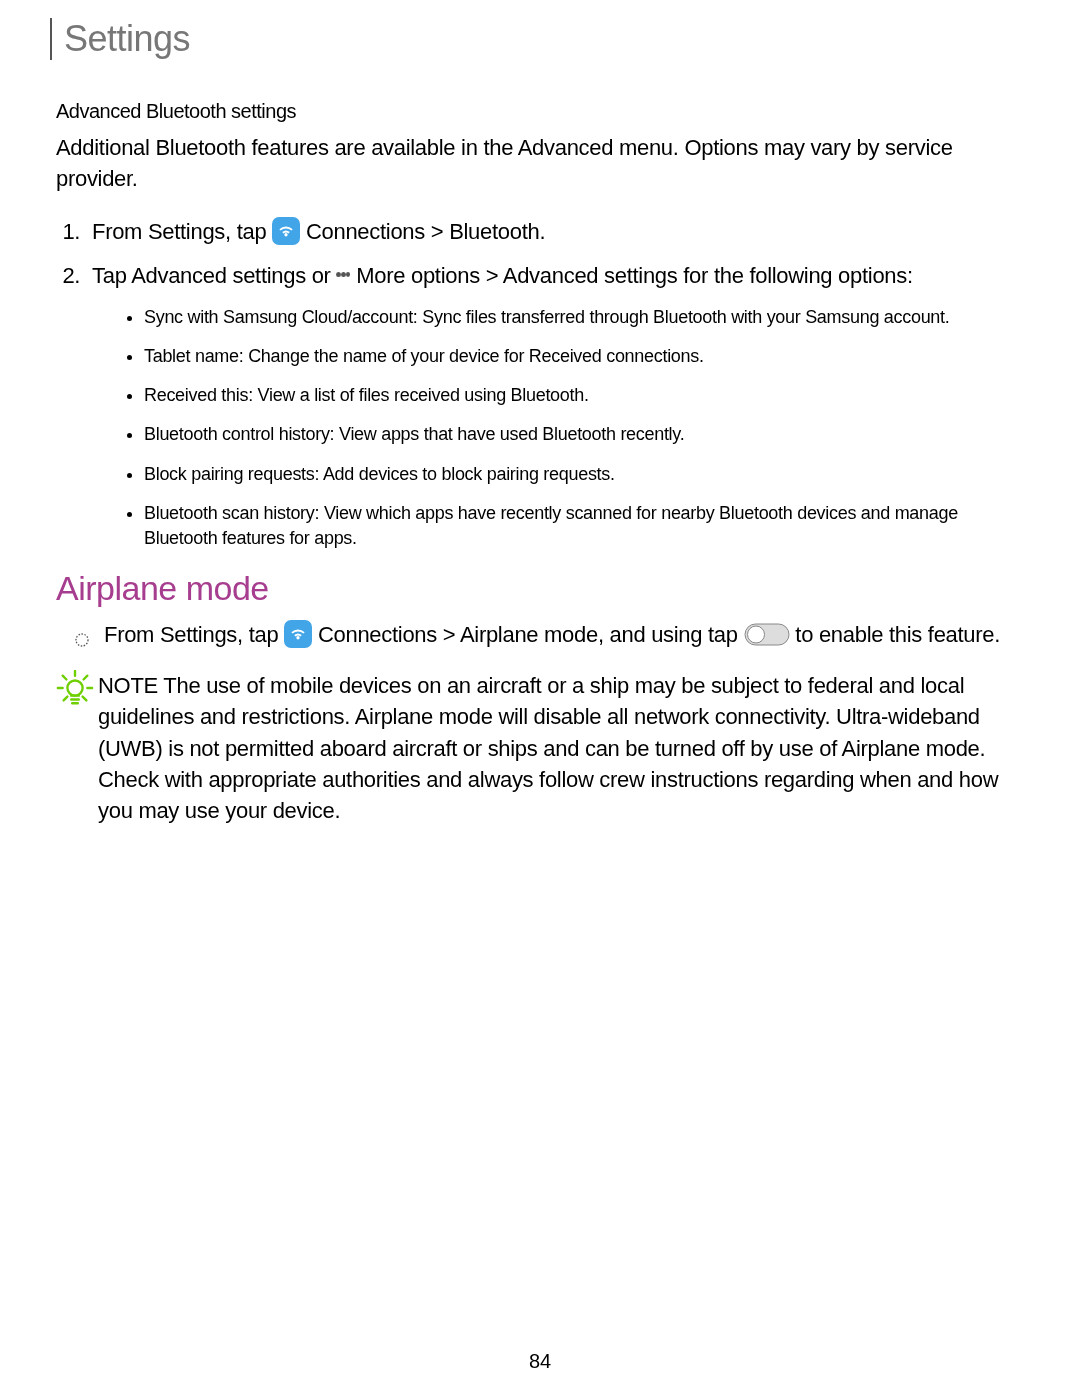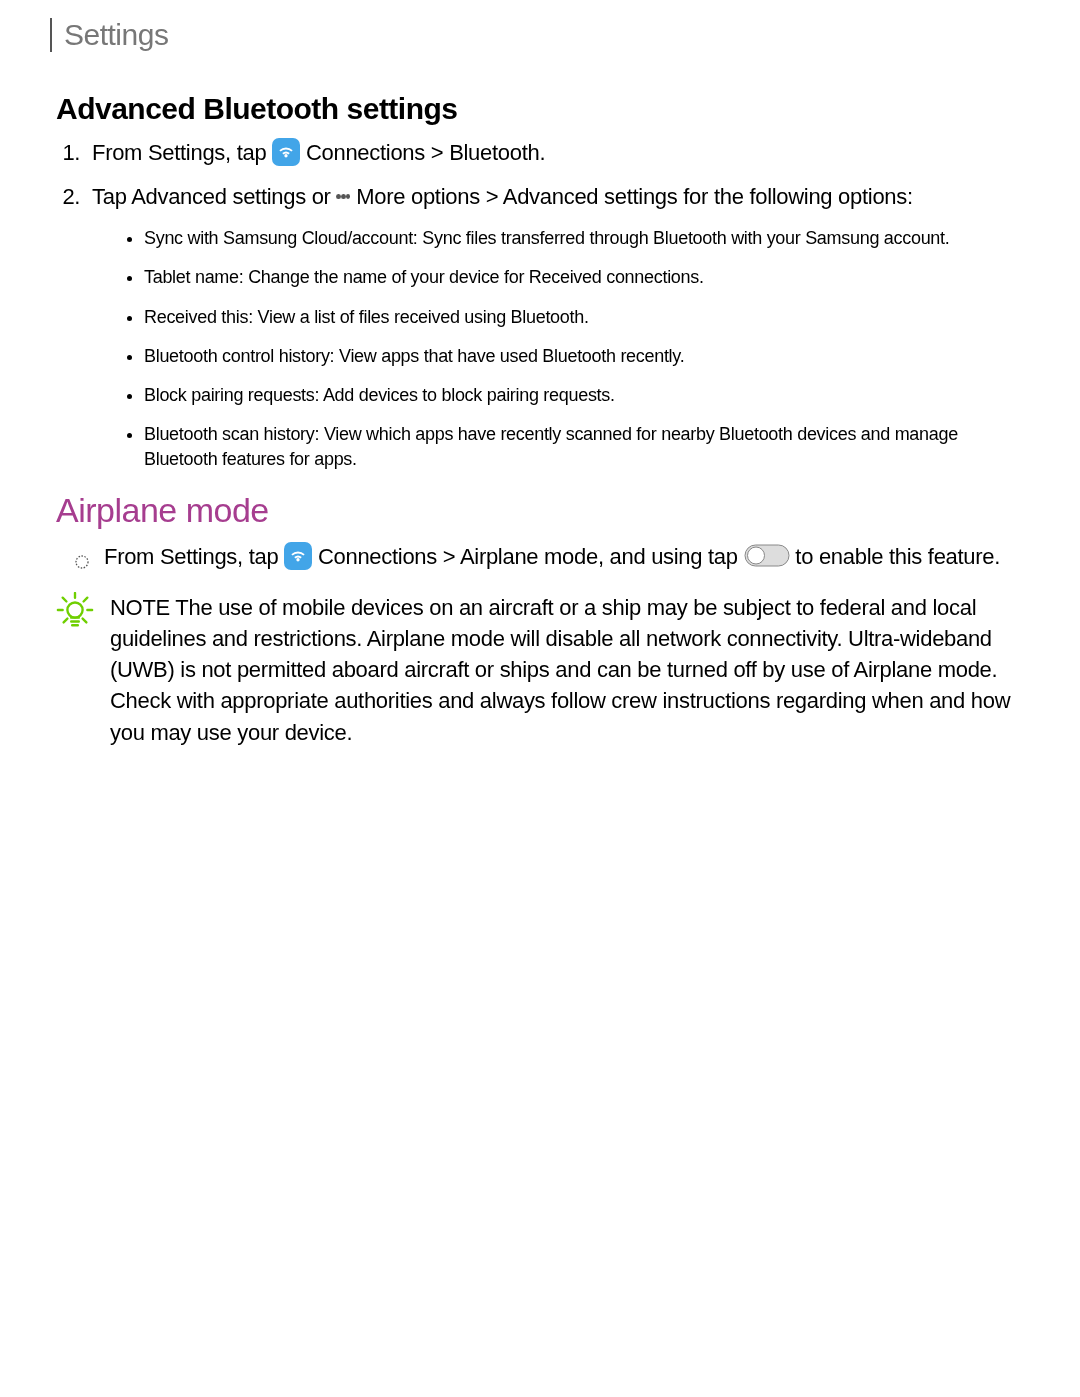--- a/index.html
+++ b/index.html
@@ -18,29 +18,29 @@
     position: relative;
     height: 100%;
   }
   .header-bar {
     border-left: 2px solid #555;
     padding-left: 12px;
     margin-bottom: 40px;
     margin-left: -6px;
   }
   .header-title {
-    font-size: 30px;
+    font-size: 36px;
     color: #777;
     font-weight: 400;
     letter-spacing: -0.5px;
     margin-top: 12px;
   }
   h2.section {
-    font-size: 30px;
-    font-weight: 700;
+    font-size: 20px;
+    font-weight: 400;
     margin: 16px 0 10px 0;
     letter-spacing: -0.5px;
   }
   p.body {
     font-size: 22px;
     line-height: 1.4;
     margin: 0 0 20px 0;
     letter-spacing: -0.3px;
   }
   ol.steps {
@@ -118,21 +118,21 @@
   }
   .circle-marker {
     position: absolute;
     left: -12px;
     top: 6px;
     width: 16px; height: 16px;
   }
   .circle-marker svg { width: 16px; height: 16px; }
   .note-block {
     display: flex;
-    gap: 16px;
+    gap: 4px;
     font-size: 22px;
     line-height: 1.42;
     letter-spacing: -0.3px;
     margin-bottom: 20px;
   }
   .note-icon {
     flex: 0 0 38px;
     height: 38px;
     margin-top: 0;
   }
@@ -149,20 +149,21 @@
 </head>
 <body>
 
 <div class="page">
 
   <div class="header-bar">
     <span class="header-title">Settings</span>
   </div>
 
   <h2 class="section">Advanced Bluetooth settings</h2>
+  <p class="body">Additional Bluetooth features are available in the Advanced menu. Options may vary by service provider.</p>
 
   <ol class="steps">
     <li>
       <span>From Settings, tap </span><span class="icon icon-wifi">
           <svg viewBox="0 0 24 24">
             <path fill="#fff" d="M12 18.5a2 2 0 1 0 0-4 2 2 0 0 0 0 4zm-4.5-5.2a7 7 0 0 1 9 0l-1.5 1.6a4.8 4.8 0 0 0-6 0zM4 9.8a12 12 0 0 1 16 0l-1.5 1.6a9.8 9.8 0 0 0-13 0z"></path>
           </svg>
         </span>
       <span class="bold">Connections</span><span> &gt; </span><span class="bold">Bluetooth</span><span>.</span>
     </li>
@@ -219,14 +220,15 @@
           <circle cx="20" cy="19" r="8"></circle>
           <path d="M16 27 h8 M16 31 h8 M17 35 h6"></path>
         </g>
       </svg>
     </span>
     <div class="note-text">
       <span class="bold">NOTE</span><span>  The use of mobile devices on an aircraft or a ship may be subject to federal and local guidelines and restrictions. Airplane mode will disable all network connectivity. Ultra-wideband (UWB) is not permitted aboard aircraft or ships and can be turned off by use of Airplane mode. Check with appropriate authorities and always follow crew instructions regarding when and how you may use your device.</span>
     </div>
   </div>
 
+  <div class="page-number">84</div>
 
 </div>
 
 </body></html>

